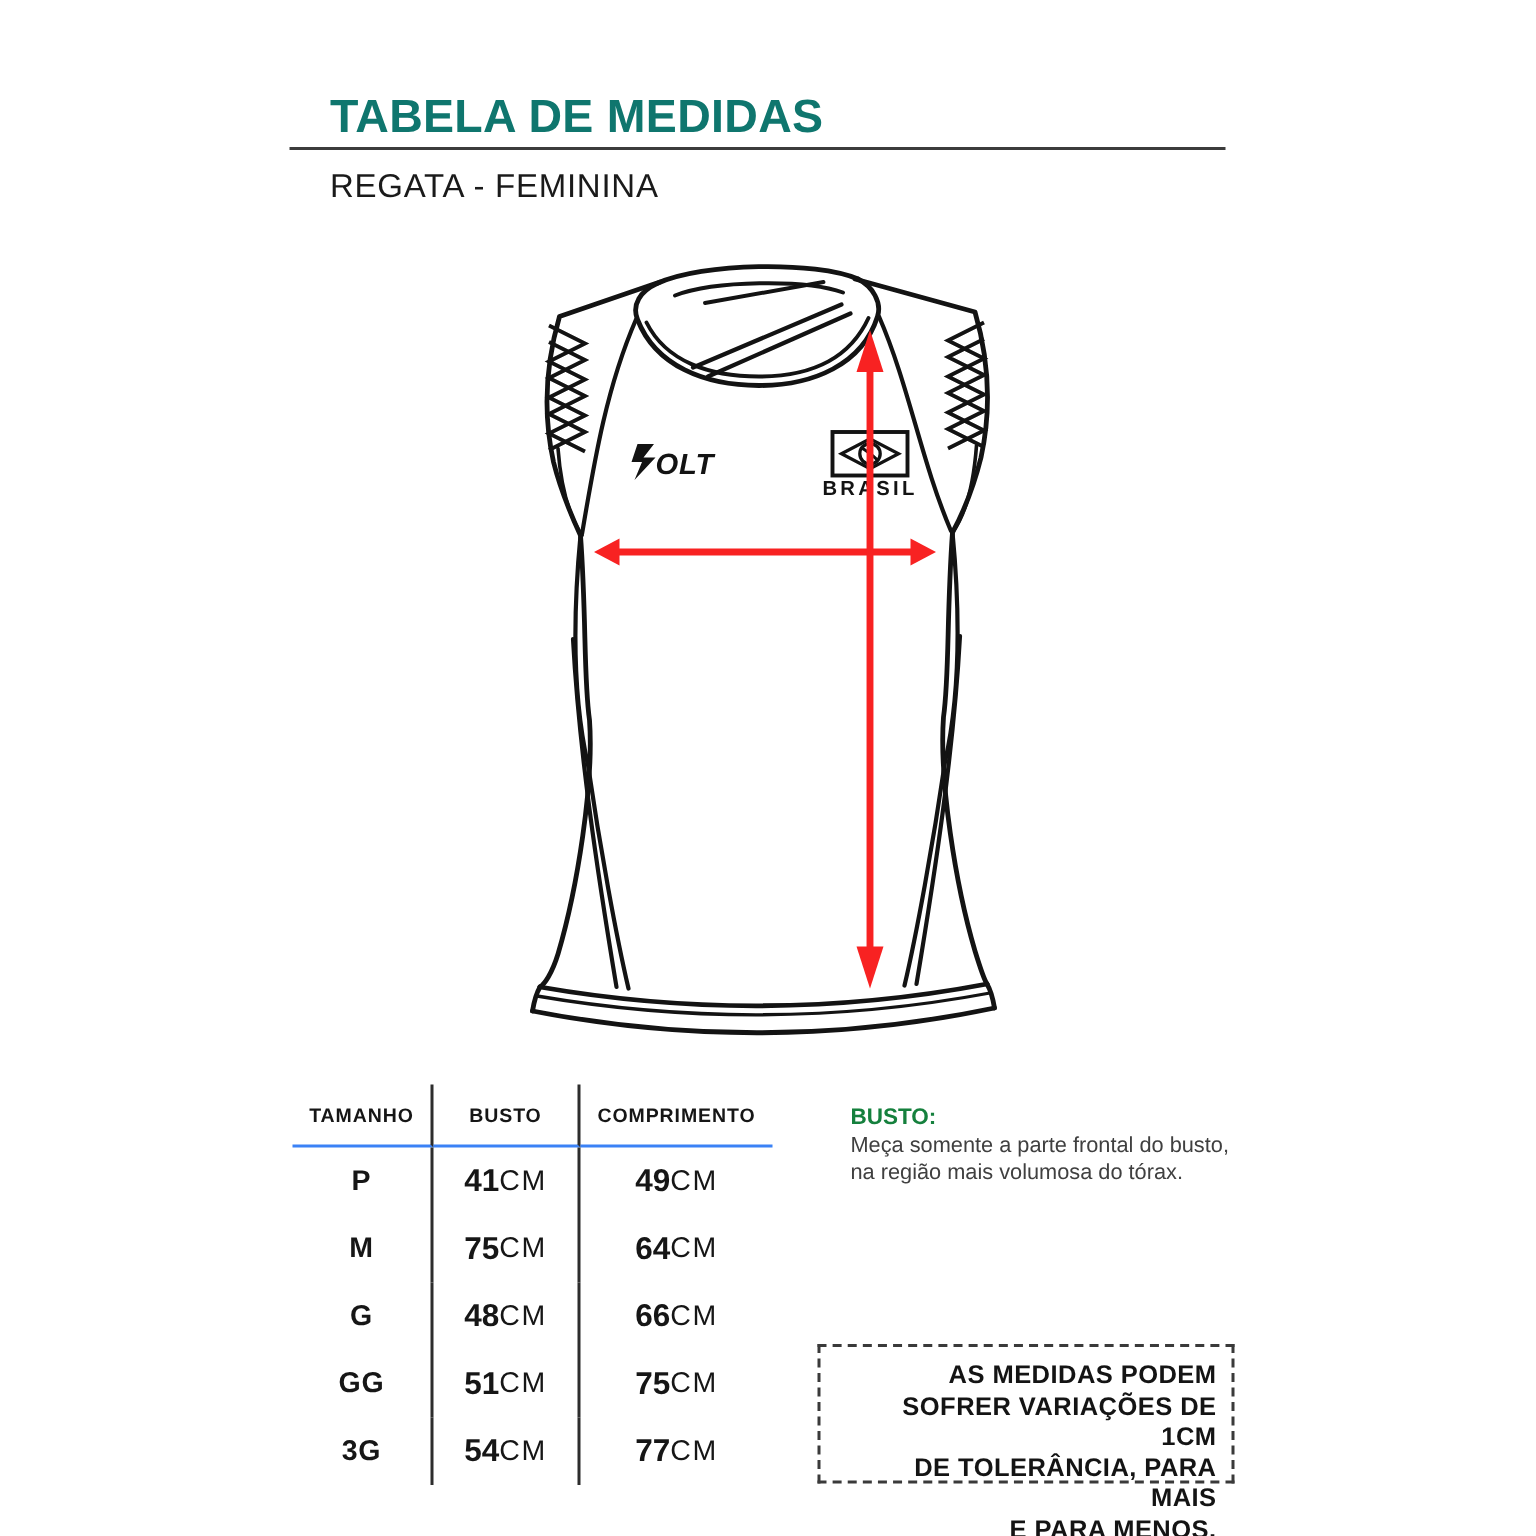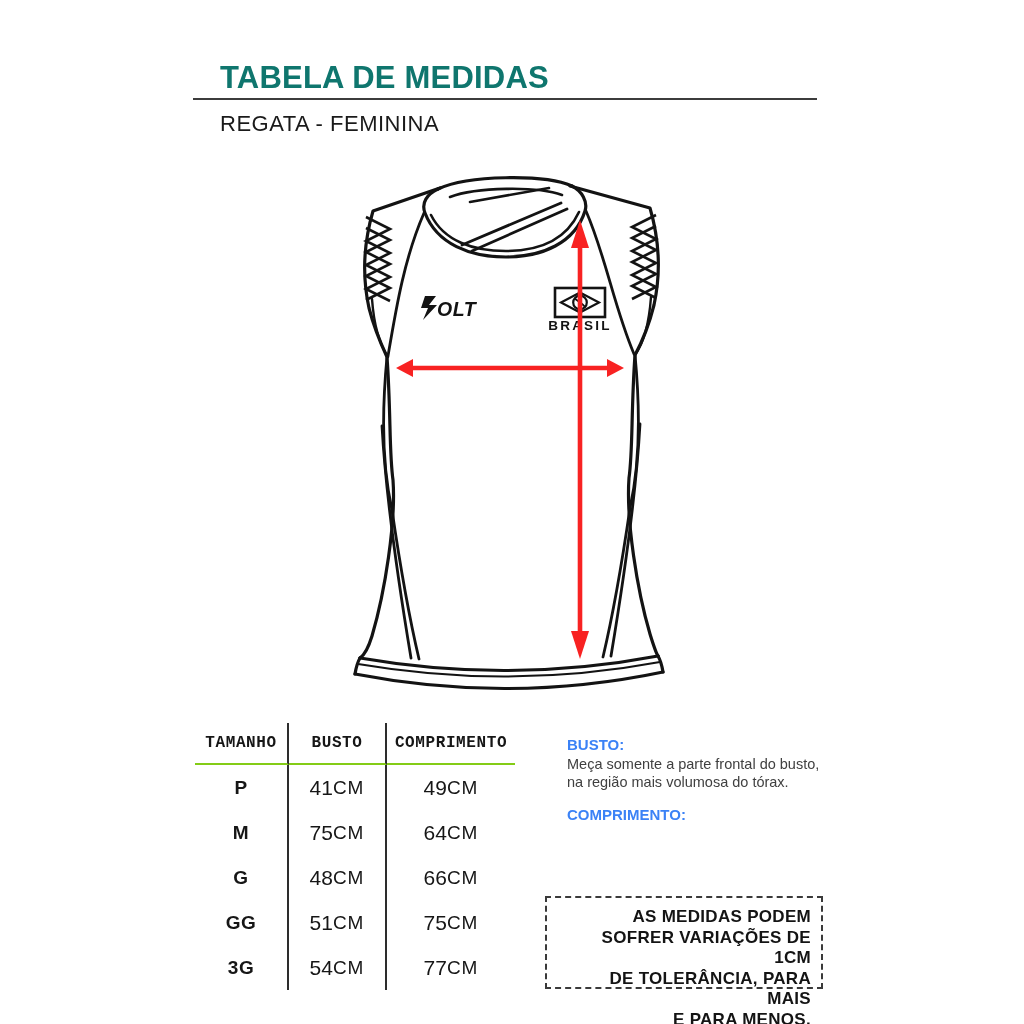--- a/index.html
+++ b/index.html
@@ -40,31 +40,30 @@
     display:grid;
     grid-template-columns:94px 98px 128px;
     grid-template-rows:42px repeat(5, 45px);
   }
   .cell {
     display:flex; align-items:center; justify-content:center;
     color:#161616;
   }
   .cell.b1, .cell.b2 { border-right:2px solid #2d2d2d; }
   .cell.head {
-    font-size:16px; font-weight:800; letter-spacing:.6px;
-    border-bottom:2px solid #84cc16;
-    font-family:Liberation Mono, monospace;
+    font-size:13px; font-weight:800; letter-spacing:.6px;
+    border-bottom:2px solid #3b82f6;
   }
   .cell .size-letter { font-size:19px; font-weight:800; letter-spacing:.5px; }
-  .cell .num { font-size:21px; font-weight:400; }
+  .cell .num { font-size:21px; font-weight:700; }
   .cell .unit { font-size:19px; font-weight:400; letter-spacing:1px; }
 
   
   .info { left:567px; top:736px; width:278px; }
-  .info-label { font-size:15px; font-weight:800; color:#3b82f6; margin-bottom:3px; }
+  .info-label { font-size:15px; font-weight:800; color:#15803d; margin-bottom:3px; }
   .info-lines {
     font-size:14.5px; line-height:17.5px; font-weight:400;
     color:#404040; white-space:pre-line; margin-bottom:15px;
   }
 
   
   .tolerance-box {
     left:545px; top:896px; width:278px; height:93px;
     border:2px dashed #3a3a3a;
     padding:9px 10px 0 19px;
@@ -209,21 +208,20 @@
   <div class="cell">
       <span class="num">77</span>
       <span class="unit">CM</span>
     </div>
 </div>
 
 <div class="abs info">
   <div class="info-label">BUSTO:</div>
   <div class="info-lines">Meça somente a parte frontal do busto,
 na região mais volumosa do tórax.</div>
-  <div class="info-label">COMPRIMENTO:</div>
 </div>
 
 <div class="abs tolerance-box">
   <div class="tolerance-text">AS MEDIDAS PODEM
 SOFRER VARIAÇÕES DE 1CM
 DE TOLERÂNCIA, PARA MAIS
 E PARA MENOS.</div>
 </div>
 
 </body></html>

